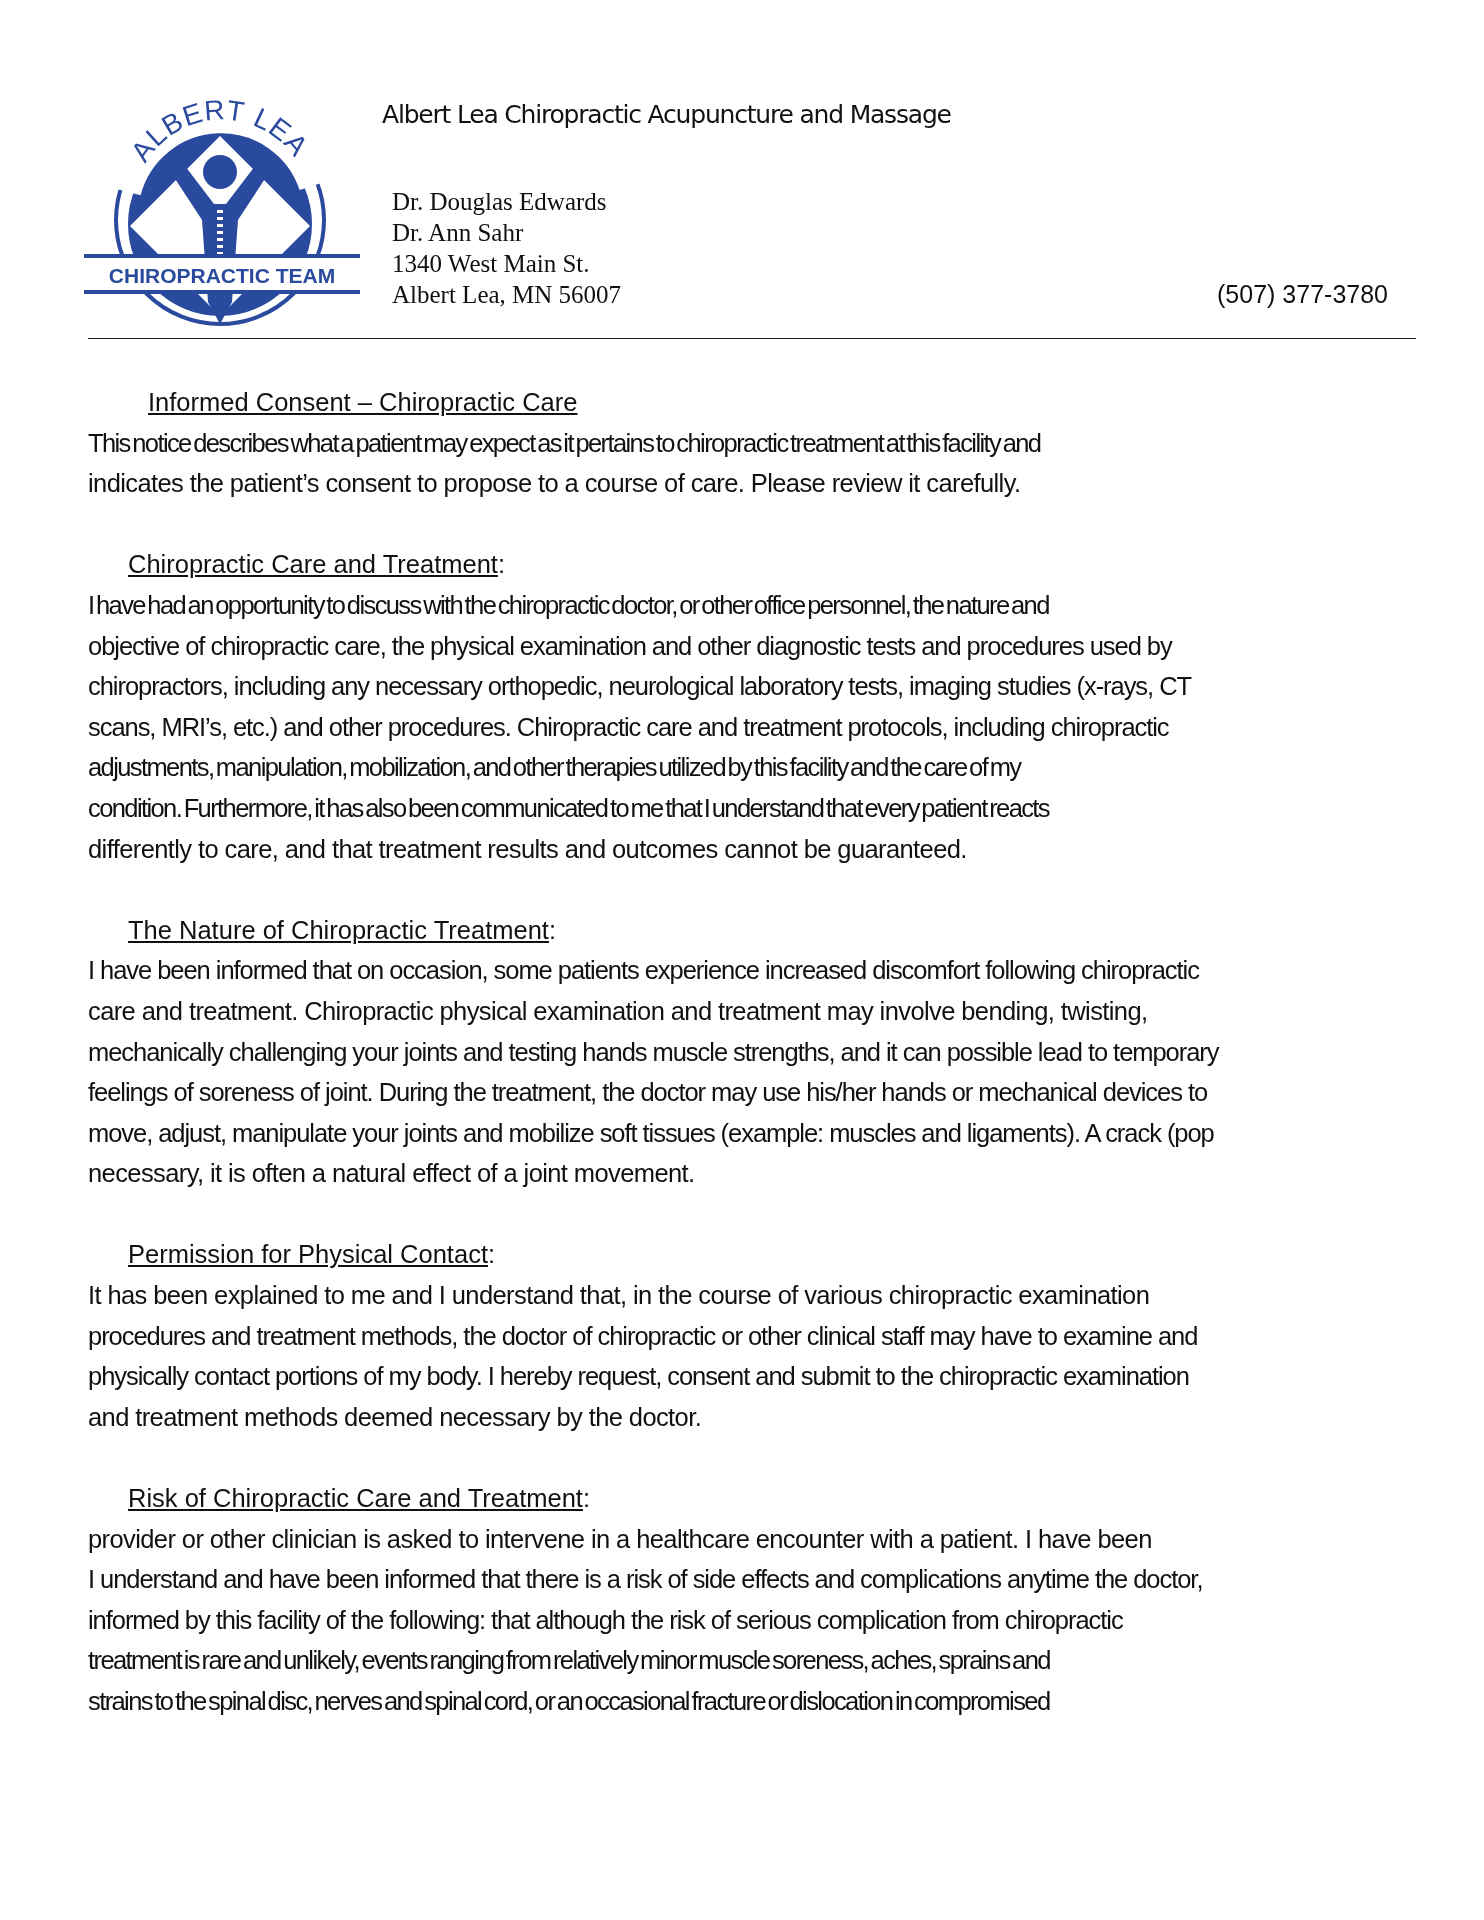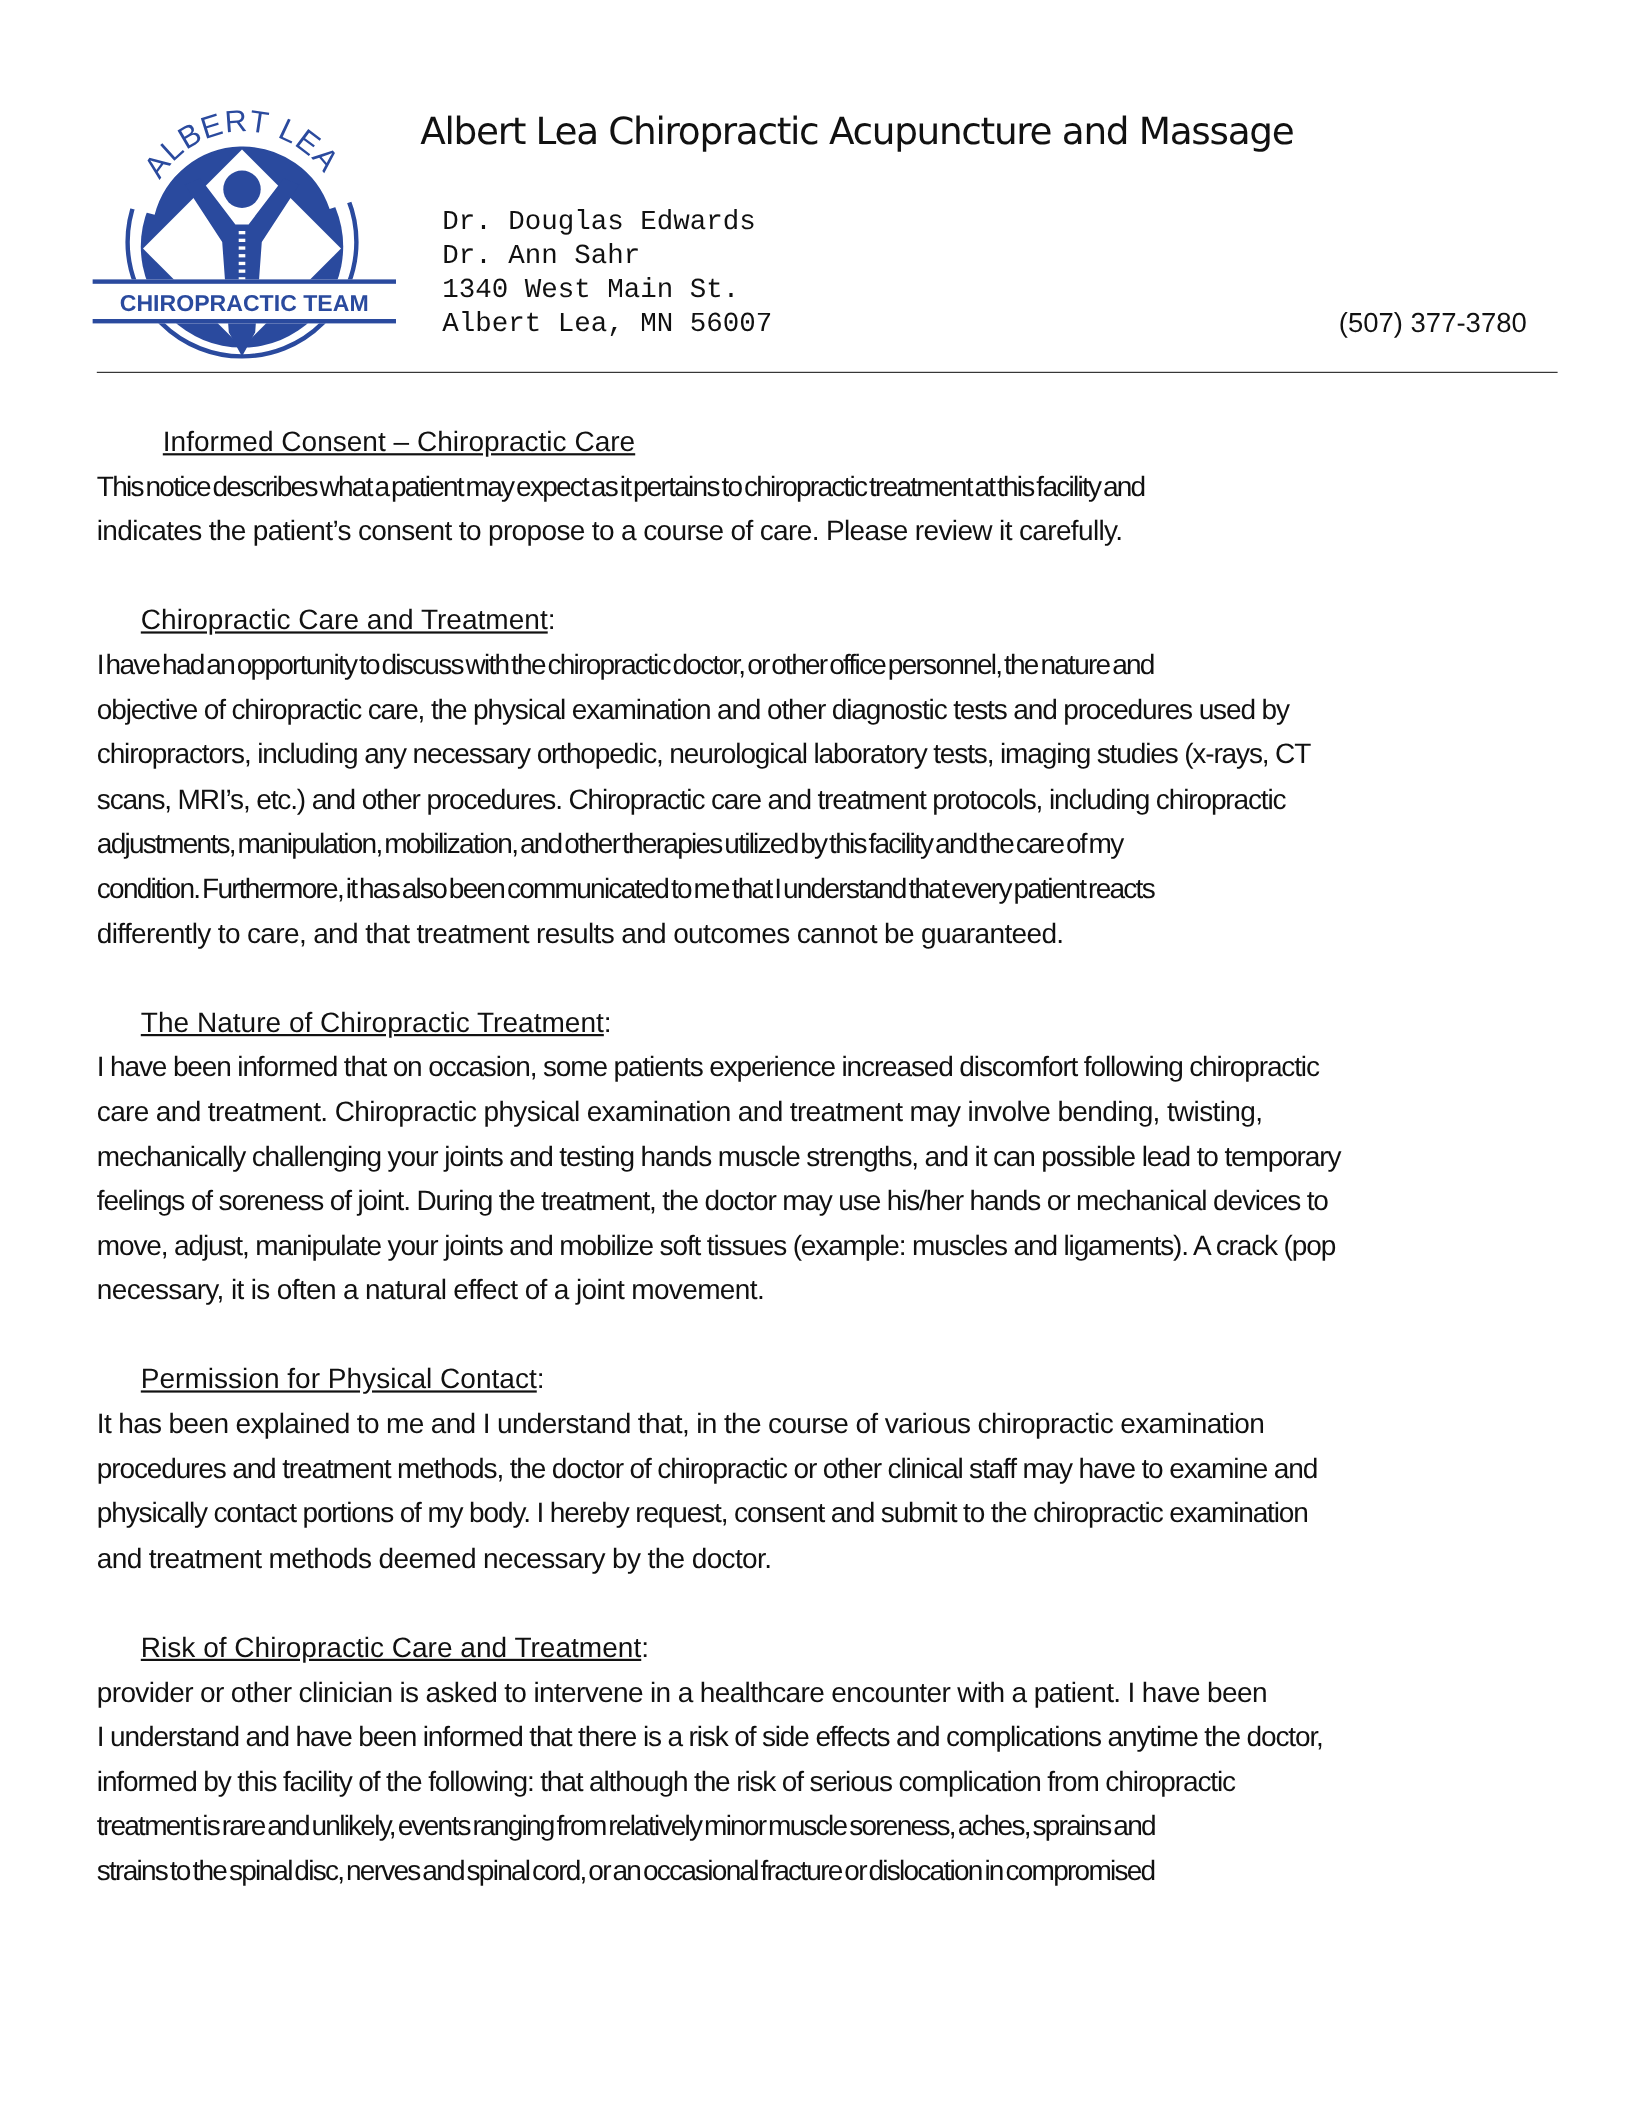--- a/index.html
+++ b/index.html
@@ -1,19 +1,19 @@
 <!DOCTYPE html>
 <html><head>
 <meta charset="utf-8">
 <style>
   html, body { margin: 0; padding: 0; background: #ffffff; }
   body { width: 1484px; height: 1920px; position: relative; overflow: hidden; color: #111; }
   .logo { position: absolute; left: 84px; top: 92px; width: 276px; height: 240px; }
-  .title { position: absolute; left: 382px; top: 100px; font-family: "DejaVu Sans", sans-serif; font-size: 34px; letter-spacing: -1.2px; color: #111; white-space: nowrap; }
-  .addr { position: absolute; left: 402px; font-family: Liberation Mono, monospace; font-size: 25px; line-height: 31px; color: #111; }
+  .title { position: absolute; left: 382px; top: 100px; font-family: "DejaVu Sans", sans-serif; font-size: 25px; letter-spacing: -1.2px; color: #111; white-space: nowrap; }
+  .addr { position: absolute; left: 392px; font-family: Liberation Serif, serif; font-size: 25px; line-height: 31px; color: #111; }
   .addr div { white-space: nowrap; }
   .phone { position: absolute; right: 96px; top: 280px; font-family: "Liberation Sans", sans-serif; font-size: 25px; color: #111; }
   .hr { position: absolute; left: 88px; top: 338px; width: 1328px; height: 0; border-top: 1.5px solid #222; }
   .doc { position: absolute; left: 88px; top: 382px; width: 1330px; font-family: "Liberation Sans", sans-serif; font-size: 25.5px; line-height: 40.6px; color: #111; }
   .doc-title { text-align: left; text-decoration: underline; padding-left: 60px; }
   .line { white-space: nowrap; letter-spacing: -0.6px; }
   .tight { letter-spacing: -1.6px; word-spacing: -3px; }
   .semi { letter-spacing: -1.05px; }
   .heading { white-space: nowrap; margin-left: 40px; }
   .heading u { text-decoration: underline; }

